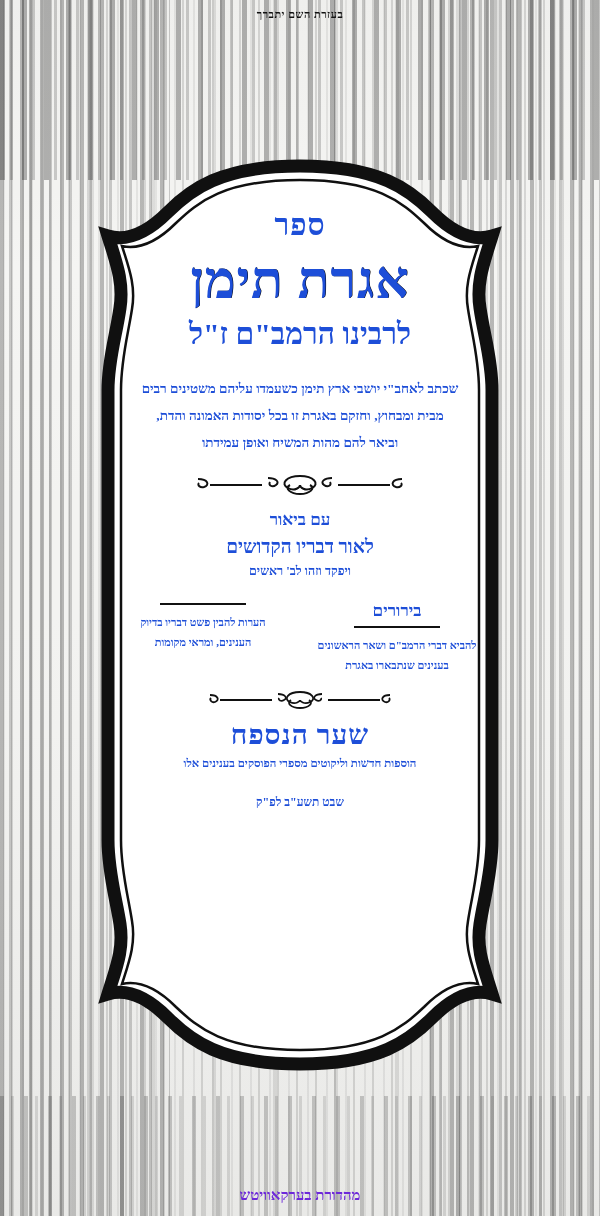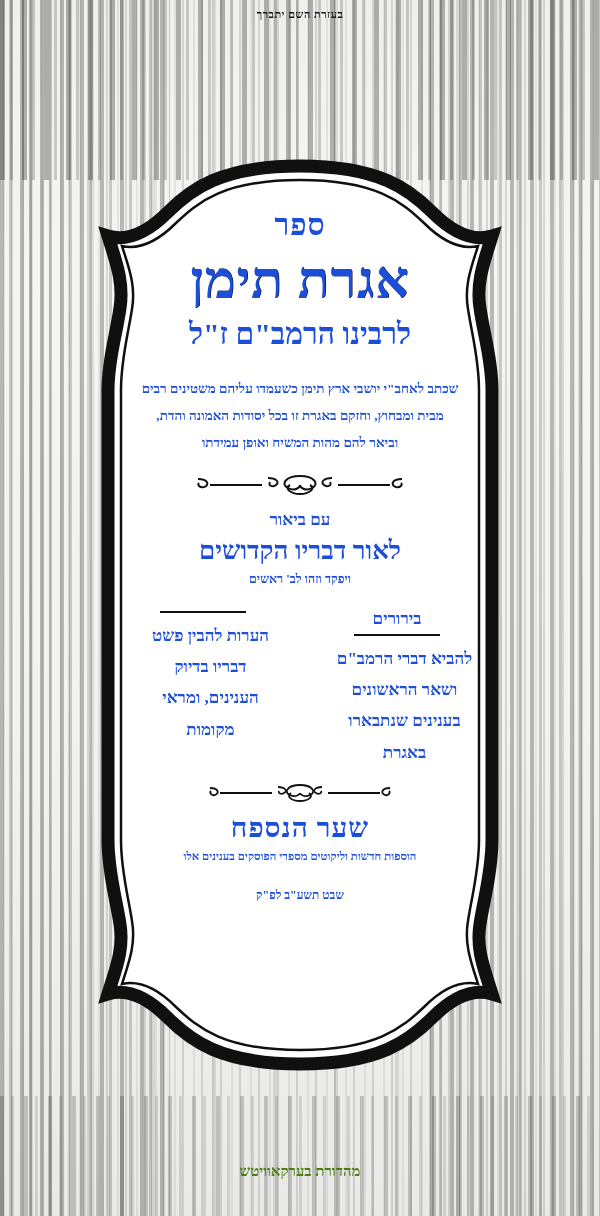--- a/index.html
+++ b/index.html
@@ -87,24 +87,24 @@
     text-align: center;
     font-size: 11px;
     letter-spacing: 0.5px;
     color: #111;
     direction: rtl;
     z-index: 6;
     font-weight: 700;
   }
   .bottom-line {
     position: absolute;
-    bottom: 36px; left: 0; right: 0;
+    bottom: 12px; left: 0; right: 0;
     text-align: center;
     font-size: 15px;
-    color: #4d7c0f;
+    color: #6d28d9;
     direction: rtl;
     z-index: 6;
     font-weight: 700;
   }
 
   
   .frame-wrap {
     position: absolute;
     left: 50%;
     top: 150px;
@@ -171,21 +171,21 @@
     font-weight: 700;
     margin-top: 12px;
   }
   .commentary-title {
     font-size: 40px;
     font-weight: 700;
     margin-top: 2px;
     letter-spacing: 1px;
   }
   .commentary-sub {
-    font-size: 26px;
+    font-size: 19px;
     font-weight: 700;
     margin-top: 6px;
   }
   .commentary-verse {
     font-size: 12.5px;
     font-weight: 600;
     margin-top: 6px;
   }
 
   
@@ -202,24 +202,23 @@
     font-weight: 700;
     padding-bottom: 3px;
   }
   .col-rule {
     width: 86px;
     height: 1.5px;
     background: #111;
     margin: 2px auto 7px;
   }
   .col-body {
-    font-size: 17px;
+    font-size: 11px;
     line-height: 1.85;
     font-weight: 600;
-    padding-left: 15px;
   }
 
   .addendum-lead {
     font-size: 12.5px;
     font-weight: 700;
     margin-top: 10px;
   }
   .addendum-title {
     font-size: 28px;
     font-weight: 700;

